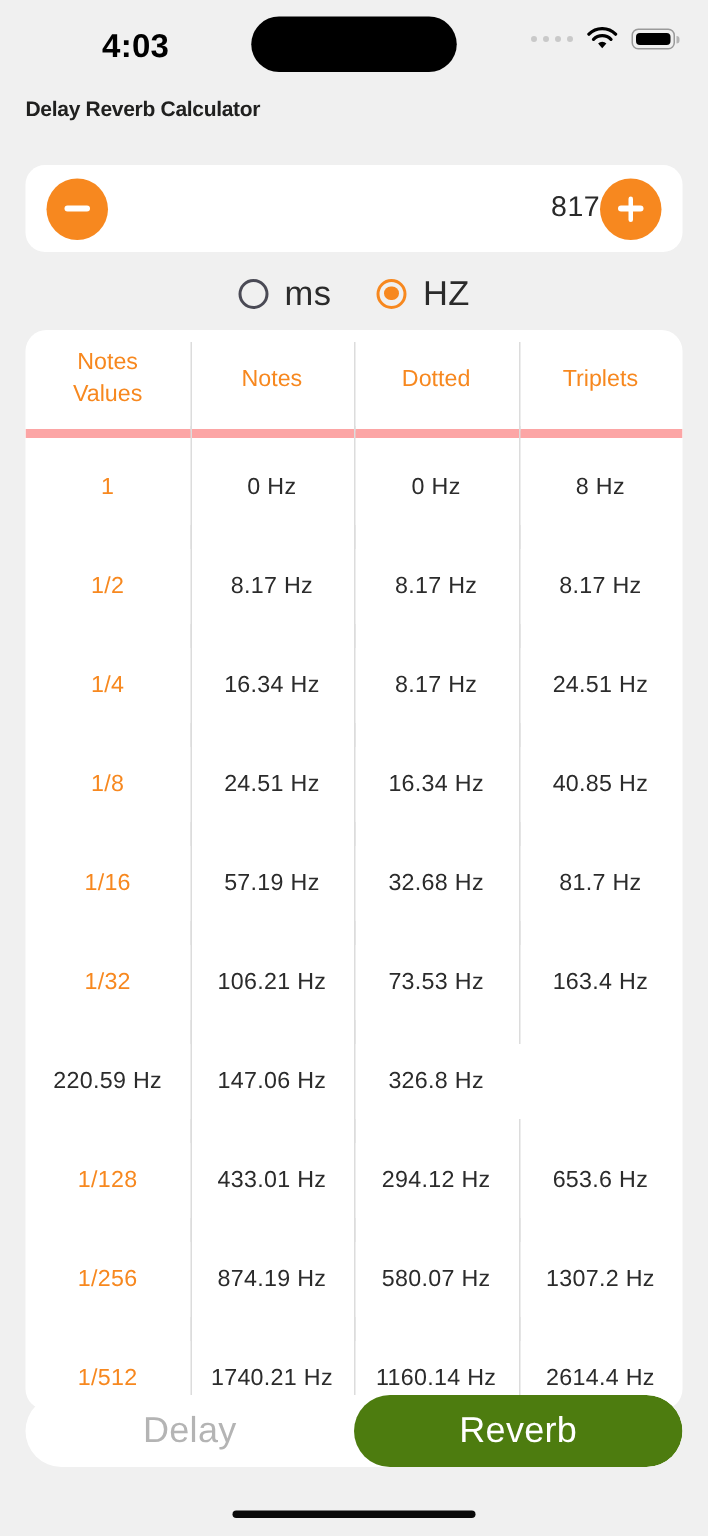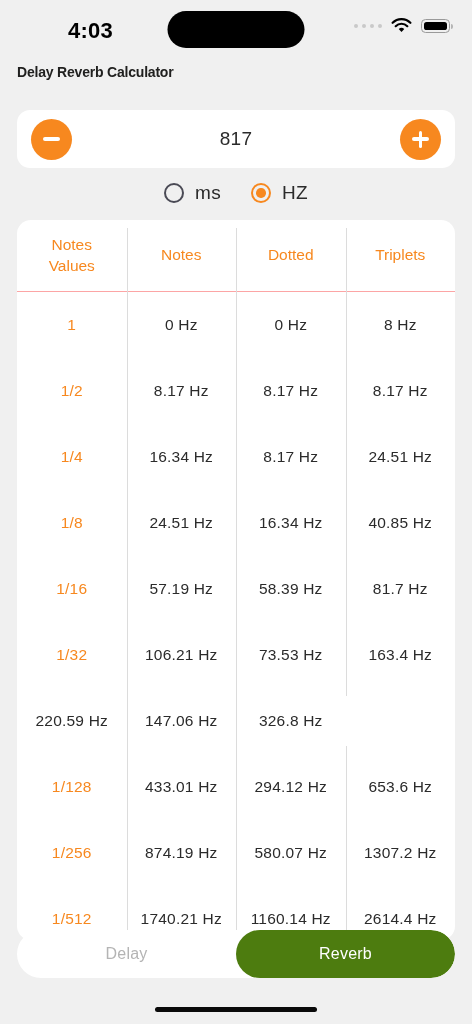--- a/index.html
+++ b/index.html
@@ -59,80 +59,80 @@
   }
   .round-btn {
     width:41px; height:41px; border-radius:50%;
     background:#f7881f; border:none; cursor:pointer;
     display:flex; align-items:center; justify-content:center;
     position:relative; flex:0 0 auto;
   }
   .round-btn .bar-h { position:absolute; width:17px; height:3.2px; border-radius:2px; background:#fff; }
   .round-btn .bar-v { position:absolute; width:3.2px; height:17px; border-radius:2px; background:#fff; }
   .stepper-value {
-    flex:1 1 auto; text-align:center;
+    flex:1 1 auto; text-align:right;
     font-size:19px; color:#2a2a2a; letter-spacing:.3px;
   }
 
   
   .units {
     position:absolute; top:182px; left:0; width:100%;
     display:flex; justify-content:center; align-items:center; gap:30px;
   }
   .unit { display:flex; align-items:center; gap:11px; cursor:pointer; }
   .radio {
     width:20px; height:20px; border-radius:50%;
     border:2.4px solid #4a4a55;
     display:flex; align-items:center; justify-content:center;
     box-sizing:border-box;
   }
   .radio.on { border-color:#f7881f; }
   .radio.on::after {
     content:""; width:9.5px; height:9.5px; border-radius:50%; background:#f7881f;
   }
-  .unit-label { font-size:19px; color:#2b2b2b; letter-spacing:.3px; }
+  .unit-label { font-size:23px; color:#2b2b2b; letter-spacing:.3px; }
 
   
   .table-card {
     position:absolute; left:17px; top:220px;
     width:438px; height:720px;
     background:#fff; border-radius:14px;
     overflow:hidden;
   }
   .trow { display:flex; width:100%; }
   .tcell {
     flex:0 0 25%; display:flex; align-items:center; justify-content:center;
     text-align:center; position:relative;
   }
   .tcell + .tcell::before {
     content:""; position:absolute; left:0; top:0; bottom:0;
     width:1px; background:#dcdcdc;
   }
-  .thead { height:72px; border-bottom:1px solid #fca5a5; }
+  .thead { height:72px; border-bottom:6px solid #fca5a5; }
   .thead .tcell {
     color:#f7881f; font-size:15.5px; line-height:1.35; font-weight:normal;
   }
   .thead .tcell + .tcell::before { top:8px; bottom:-1px; }
   .tbody-row { height:66px; }
   .tbody-row .tcell { font-size:15.5px; color:#2b2b2b; letter-spacing:.2px; }
   .tbody-row .tcell.note-label { color:#f7881f; }
   .tbody-row .tcell + .tcell::before { top:-8px; bottom:-8px; }
 
   
   .tabbar {
     position:absolute; left:17px; bottom:46px;
     width:438px; height:48px;
     background:#fff; border-radius:24px;
     display:flex; align-items:center; padding:0;
     overflow:hidden;
   }
   .tab {
     flex:1 1 50%; height:100%;
     display:flex; align-items:center; justify-content:center;
-    font-size:16px; cursor:pointer; border-radius:24px;
+    font-size:24px; cursor:pointer; border-radius:24px;
     letter-spacing:.2px;
   }
   .tab.inactive { color:#b4b4b4; background:transparent; }
   .tab.active { color:#fff; background:#4d7c0f; }
   .home-indicator {
     position:absolute; left:50%; transform:translateX(-50%); bottom:12px;
     width:162px; height:5.5px; border-radius:3px; background:#0a0a0a;
   }
 </style>
 </head>
@@ -220,21 +220,21 @@
         </div>
         <div class="trow tbody-row">
           <div class="tcell note-label">1/8</div>
           <div class="tcell">24.51 Hz</div>
           <div class="tcell">16.34 Hz</div>
           <div class="tcell">40.85 Hz</div>
         </div>
         <div class="trow tbody-row">
           <div class="tcell note-label">1/16</div>
           <div class="tcell">57.19 Hz</div>
-          <div class="tcell">58.39 Hz</div>
+          <div class="tcell">32.68 Hz</div>
           <div class="tcell">81.7 Hz</div>
         </div>
         <div class="trow tbody-row">
           <div class="tcell note-label">1/32</div>
           <div class="tcell">106.21 Hz</div>
           <div class="tcell">73.53 Hz</div>
           <div class="tcell">163.4 Hz</div>
         </div>
         <div class="trow tbody-row">
           <div class="tcell">220.59 Hz</div>

